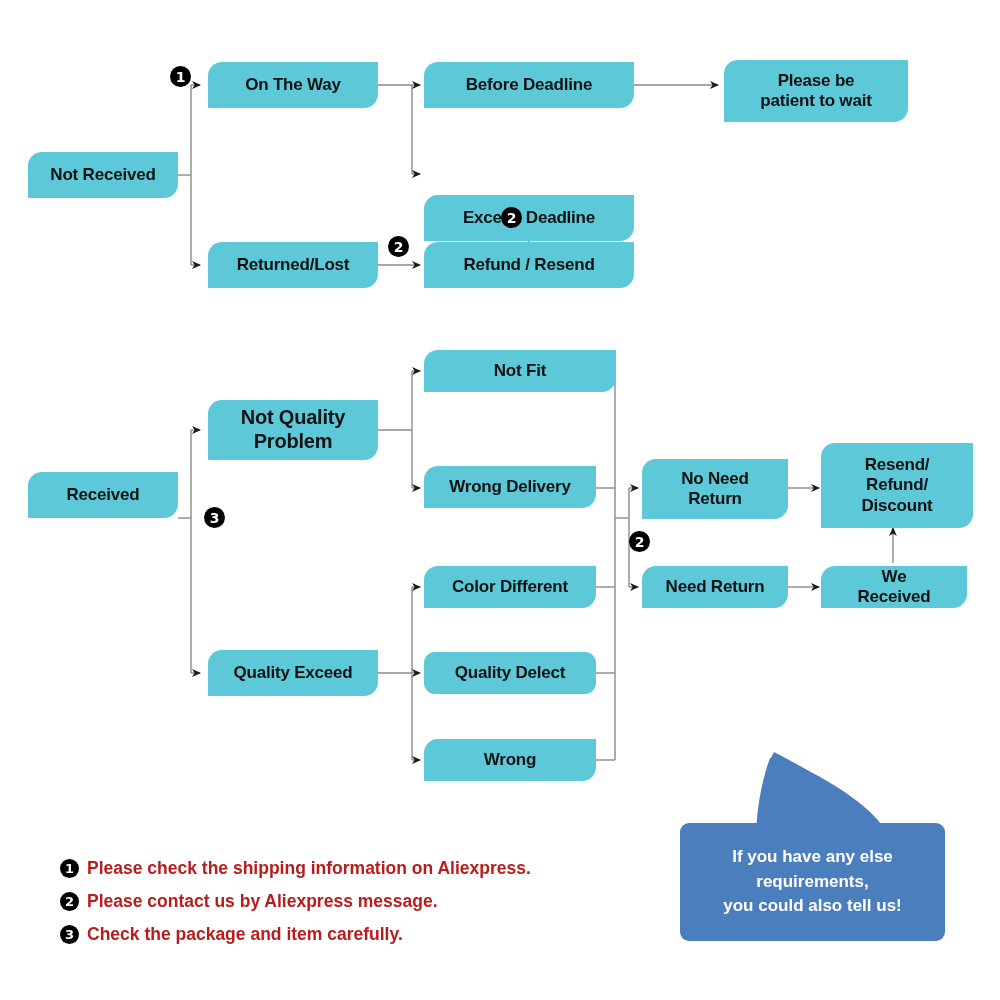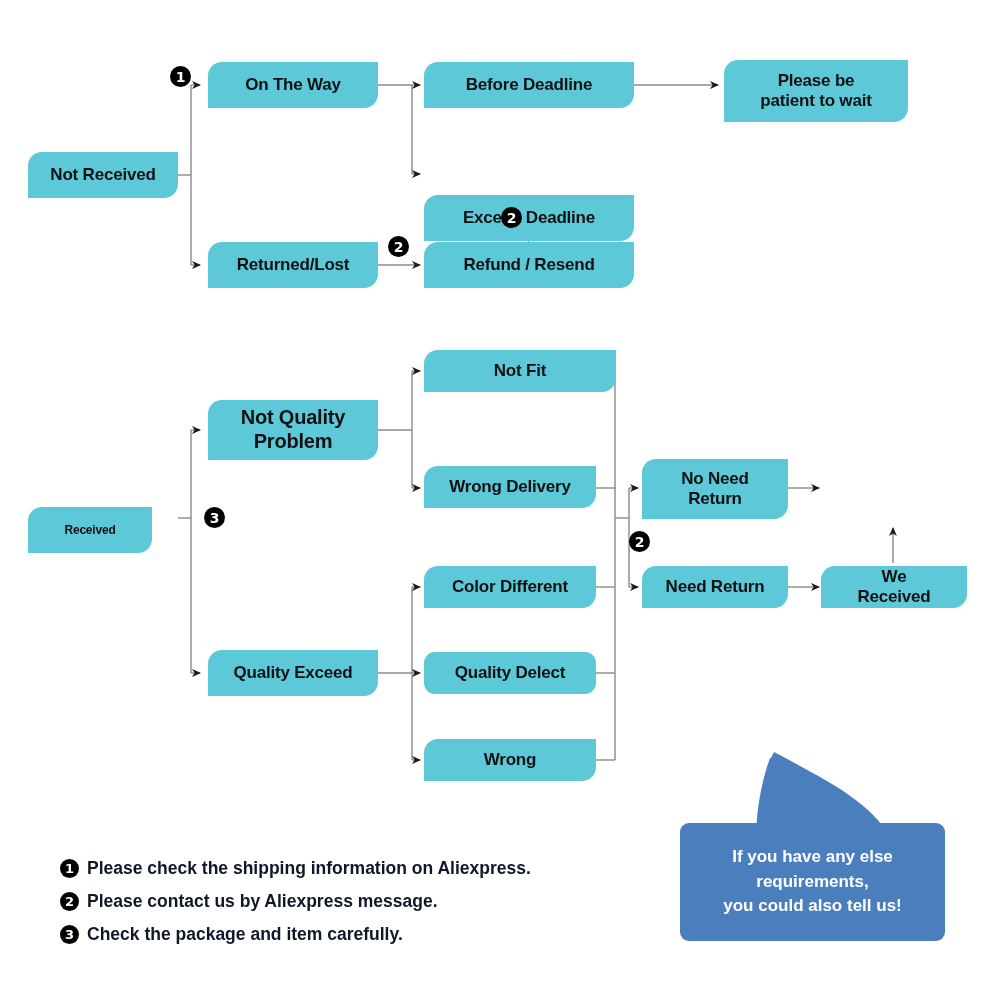--- a/index.html
+++ b/index.html
@@ -71,21 +71,21 @@
     font-size: 13px;
     font-weight: bold;
     display: flex; align-items: center; justify-content: center;
     flex: 0 0 auto;
     margin-right: 8px;
     font-family: "DejaVu Sans", sans-serif;
   }
   .fn-text {
     font-size: 17.5px;
     font-weight: bold;
-    color: #0f172a;
+    color: #b91c1c;
     white-space: nowrap;
   }
   
   #bubble-wrap {
     position: absolute;
     left: 678px; top: 748px;
     width: 290px; height: 195px;
   }
   #bubble-tail {
     position: absolute; left: 0; top: 0;
@@ -193,21 +193,21 @@
 
   <div class="node" style="left:724px; top:60px; width:184px; height:62px; font-size:17px; white-space:pre-line;">Please be
 patient to wait</div>
 
   <div class="node" style="left:424px; top:242px; width:210px; height:46px; font-size:17px;">Refund / Resend</div>
 
   <div class="badge" style="left:170px; top:66px;">1</div>
   <div class="badge" style="left:388px; top:236px;">2</div>
   <div class="badge" style="left:501px; top:207px;">2</div>
 
-  <div class="node" style="left:28px; top:507px; width:124px; height:46px; font-size:12px;">Received</div>
+  <div class="node" style="left:28px; top:472px; width:150px; height:46px; font-size:17px;">Received</div>
 
   <div class="node" style="left:208px; top:400px; width:170px; height:60px; font-size:20px; white-space:pre-line;">Not Quality
 Problem</div>
 
   <div class="node" style="left:208px; top:650px; width:170px; height:46px; font-size:17px;">Quality Exceed</div>
 
   <div class="node" style="left:424px; top:350px; width:192px; height:42px; font-size:17px;">Not Fit</div>
 
   <div class="node" style="left:424px; top:466px; width:172px; height:42px; font-size:17px;">Wrong Delivery</div>
 
@@ -217,20 +217,23 @@
 
   <div class="node" style="left:424px; top:739px; width:172px; height:42px; font-size:17px;">Wrong</div>
 
   <div class="node" style="left:642px; top:459px; width:146px; height:60px; font-size:17px; white-space:pre-line;">No Need
 Return</div>
 
   <div class="node" style="left:642px; top:566px; width:146px; height:42px; font-size:17px;">Need Return</div>
 
   <div class="node" style="left:821px; top:566px; width:146px; height:42px; font-size:17px;">We Received</div>
 
+  <div class="node" style="left:821px; top:443px; width:152px; height:85px; font-size:17px; white-space:pre-line;">Resend/
+Refund/
+Discount</div>
 
   <div class="badge" style="left:204px; top:507px;">3</div>
   <div class="badge" style="left:629px; top:531px;">2</div>
 
   <div id="footnotes">
     <div class="fn-row">
       <span class="fn-badge">1</span>
       <span class="fn-text">Please check the shipping information on Aliexpress.</span>
     </div>
     <div class="fn-row">

